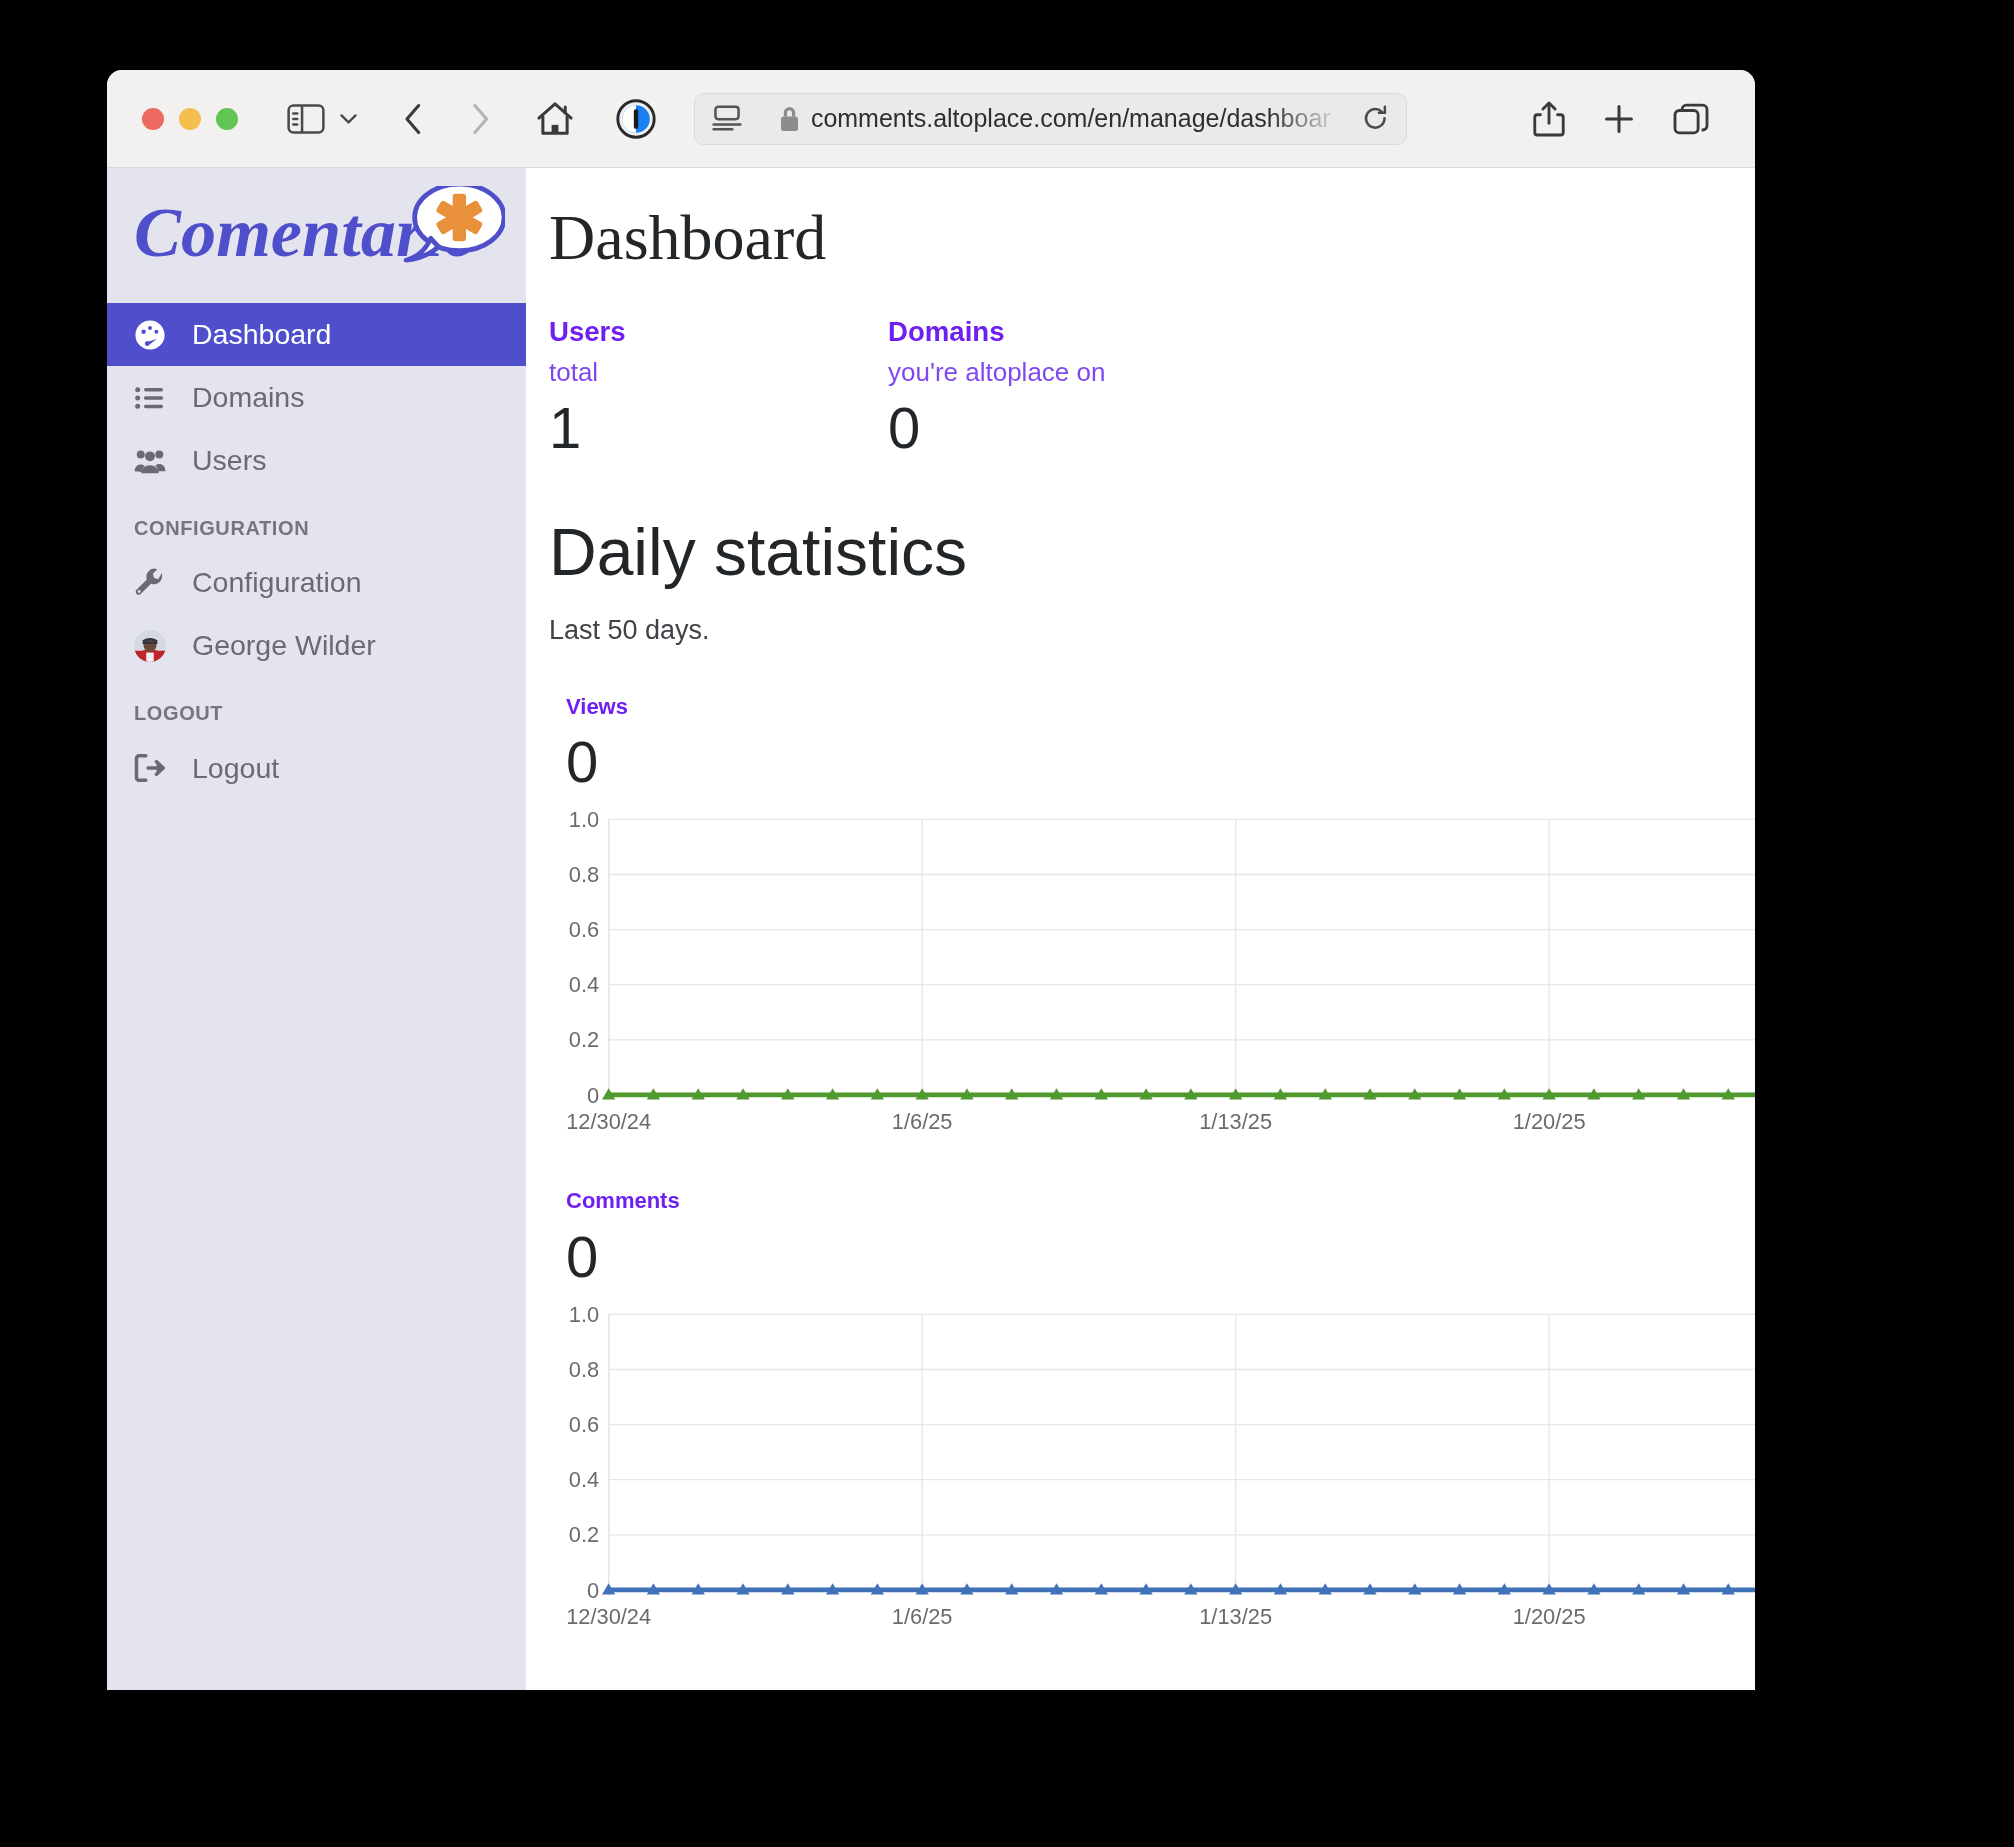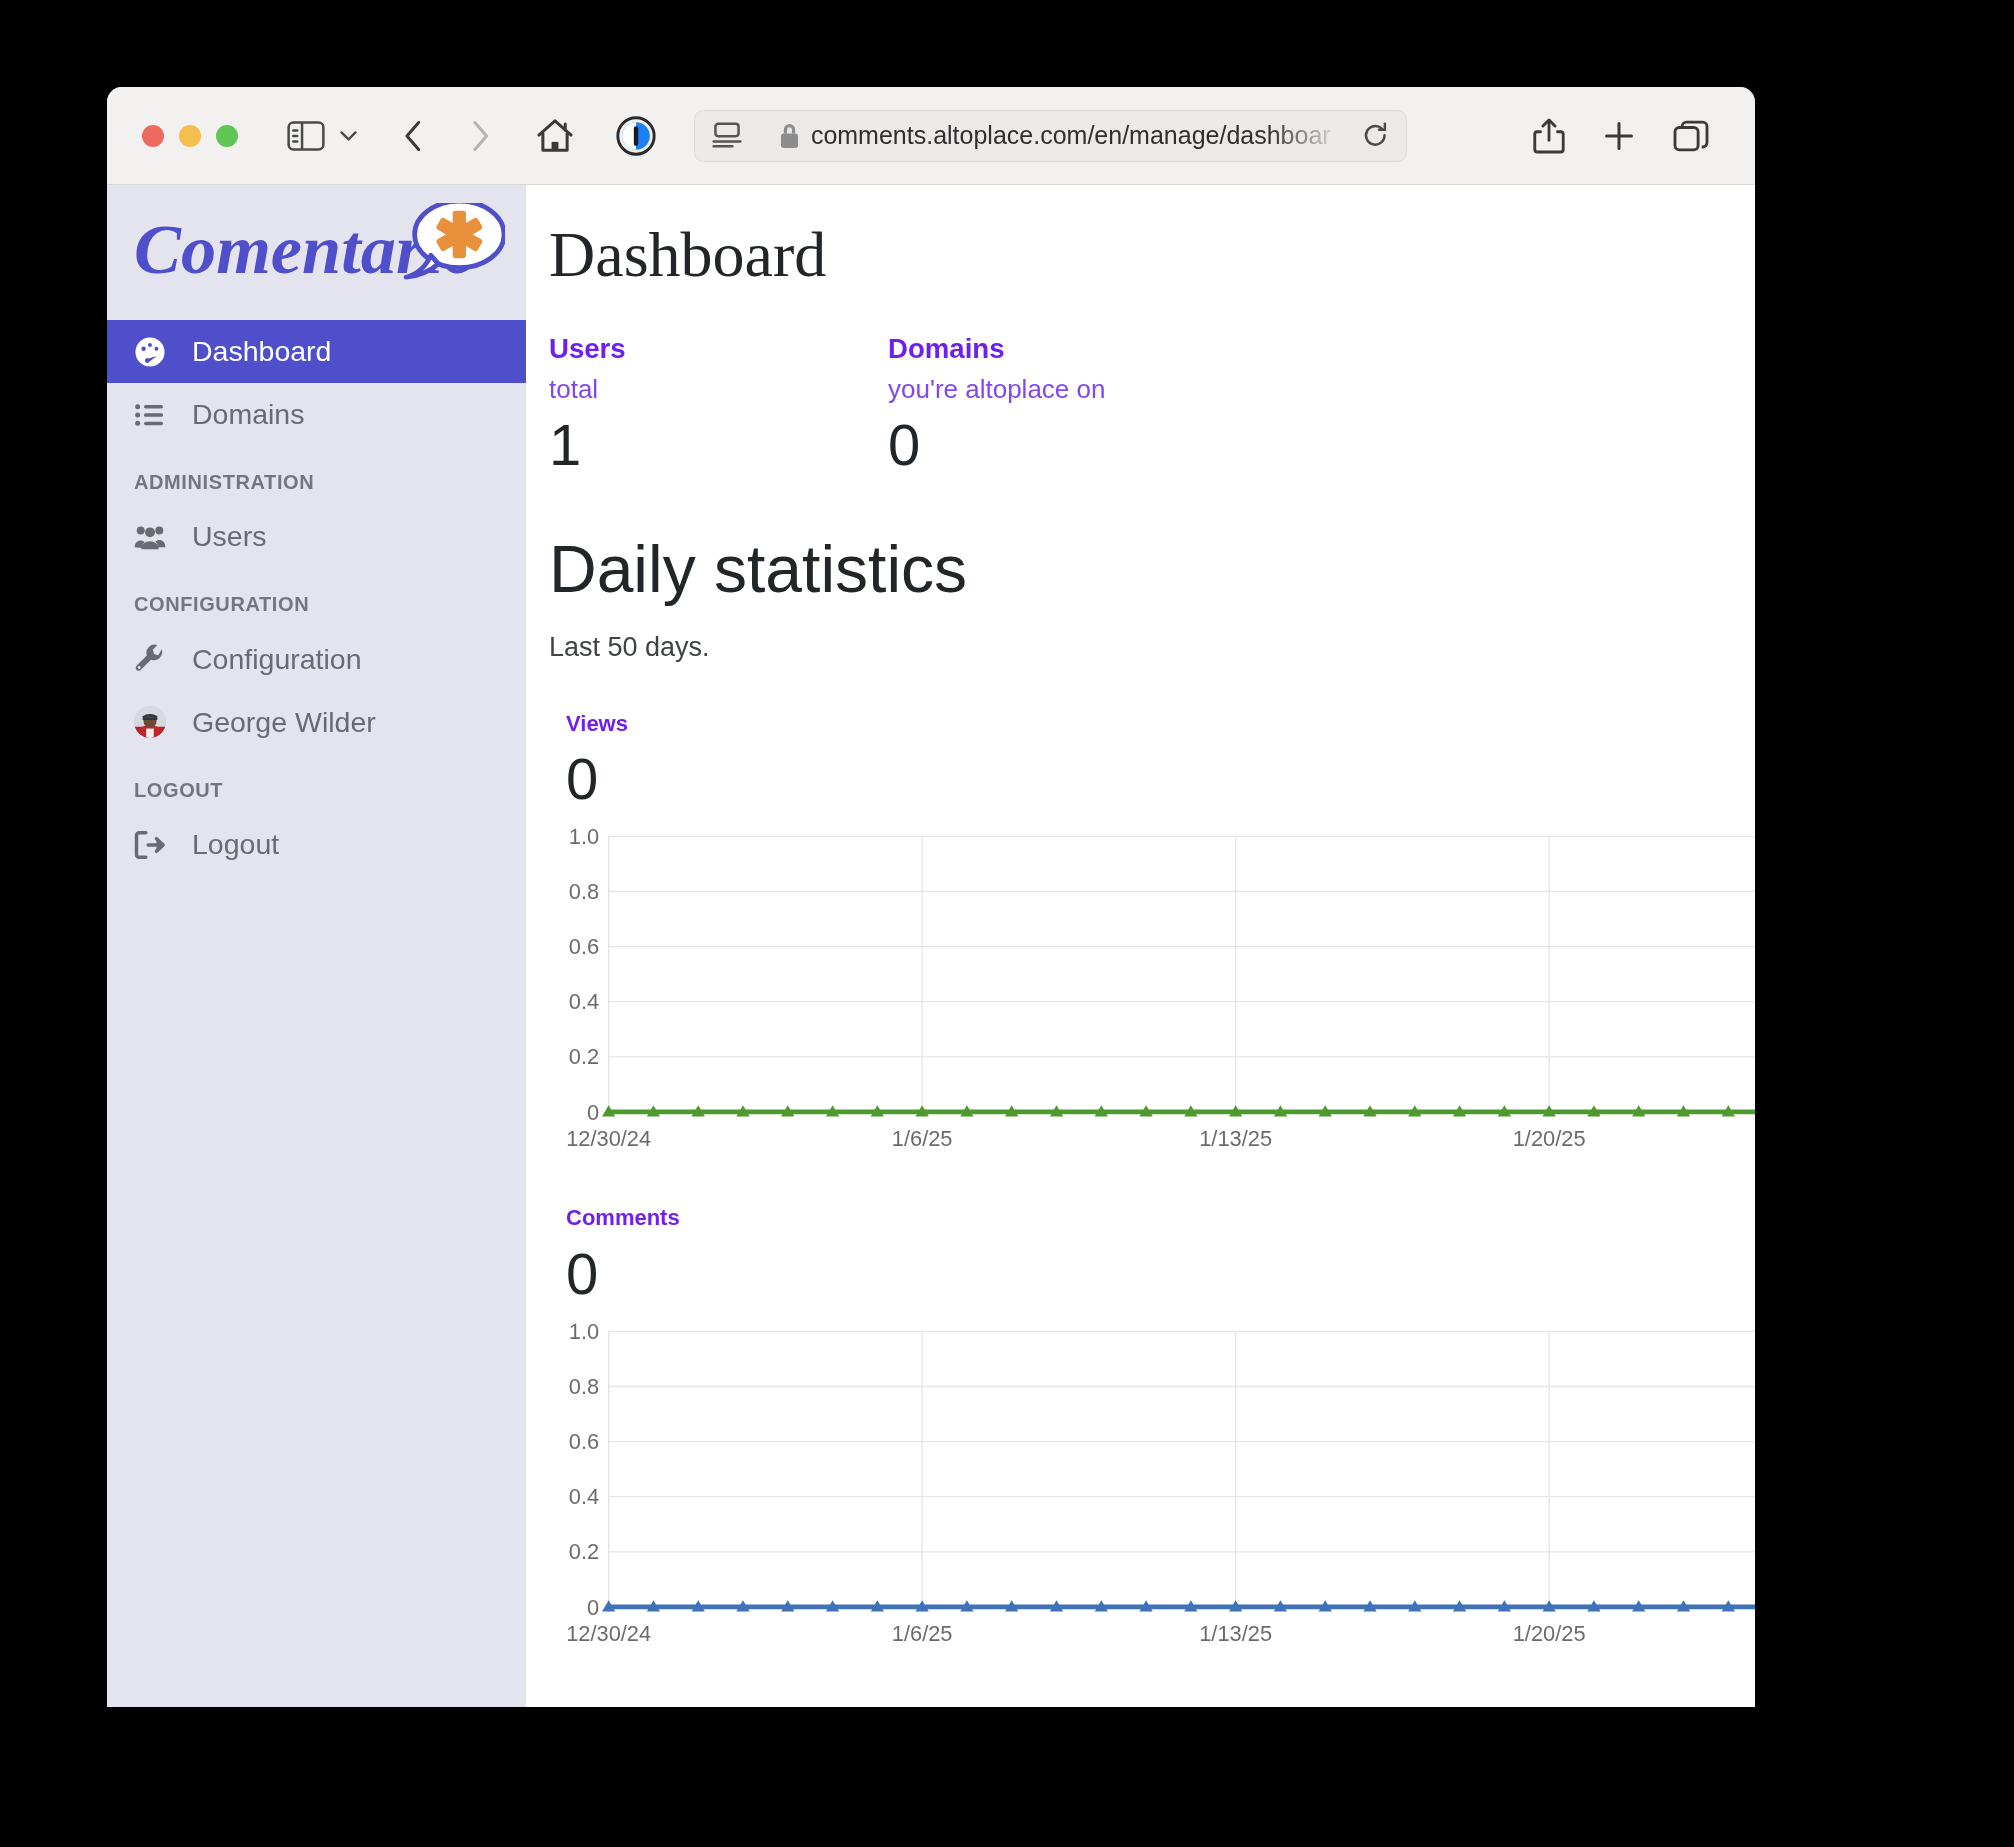--- a/index.html
+++ b/index.html
@@ -12,21 +12,20 @@
 
   
   #browser-window {
     position: absolute;
     left: 107px; top: 70px;
     width: 1648px; height: 1620px;
     background: #c4b5fd;
     border-radius: 15px 15px 0 0;
     overflow: hidden;
     box-shadow: 0 3.8px 28.5px rgba(0,0,0,.35);
-    margin-top: 17px;
   }
 
   
   #toolbar {
     position: relative;
     height: 98px;
     background: #f2f1f0;
     border-bottom: 1px solid #d9d8d6;
     display: flex;
     align-items: center;
@@ -335,21 +334,20 @@
               <rect x="6" y="3" width="11.4" height="2.1" rx="1"></rect>
             <circle cx="2.2" cy="9" r="1.5"></circle>
               <rect x="6" y="8" width="11.4" height="2.1" rx="1"></rect>
             <circle cx="2.2" cy="14" r="1.5"></circle>
               <rect x="6" y="13" width="11.4" height="2.1" rx="1"></rect>
           </svg>
         </span>
         <span class="nav-label">Domains</span>
       </a>
 
-      <div class="nav-section">ADMINISTRATION</div>
       <a class="nav-item" href="#">
         <span class="nav-icon">
           <svg width="32" height="32" viewBox="0 0 20 18" fill="currentColor">
             <circle cx="4.2" cy="5" r="2.5"></circle>
             <circle cx="15.8" cy="5" r="2.5"></circle>
             <circle cx="10" cy="6.1" r="3.1"></circle>
             <path d="M0.4 15.4 c0-2.6 1.8-4.2 3.8-4.2 c1 0 1.9 .4 2.5 1 c-1 .9-1.6 2.1-1.6 3.6 z"></path>
             <path d="M19.6 15.4 h-4.7 c0-1.5-.6-2.7-1.6-3.6 c.6-.6 1.5-1 2.5-1 c2 0 3.8 1.6 3.8 4.2 z"></path>
             <path d="M4.6 16.6 c0-3 2.4-5 5.4-5 s5.4 2 5.4 5 z"></path>
           </svg>

